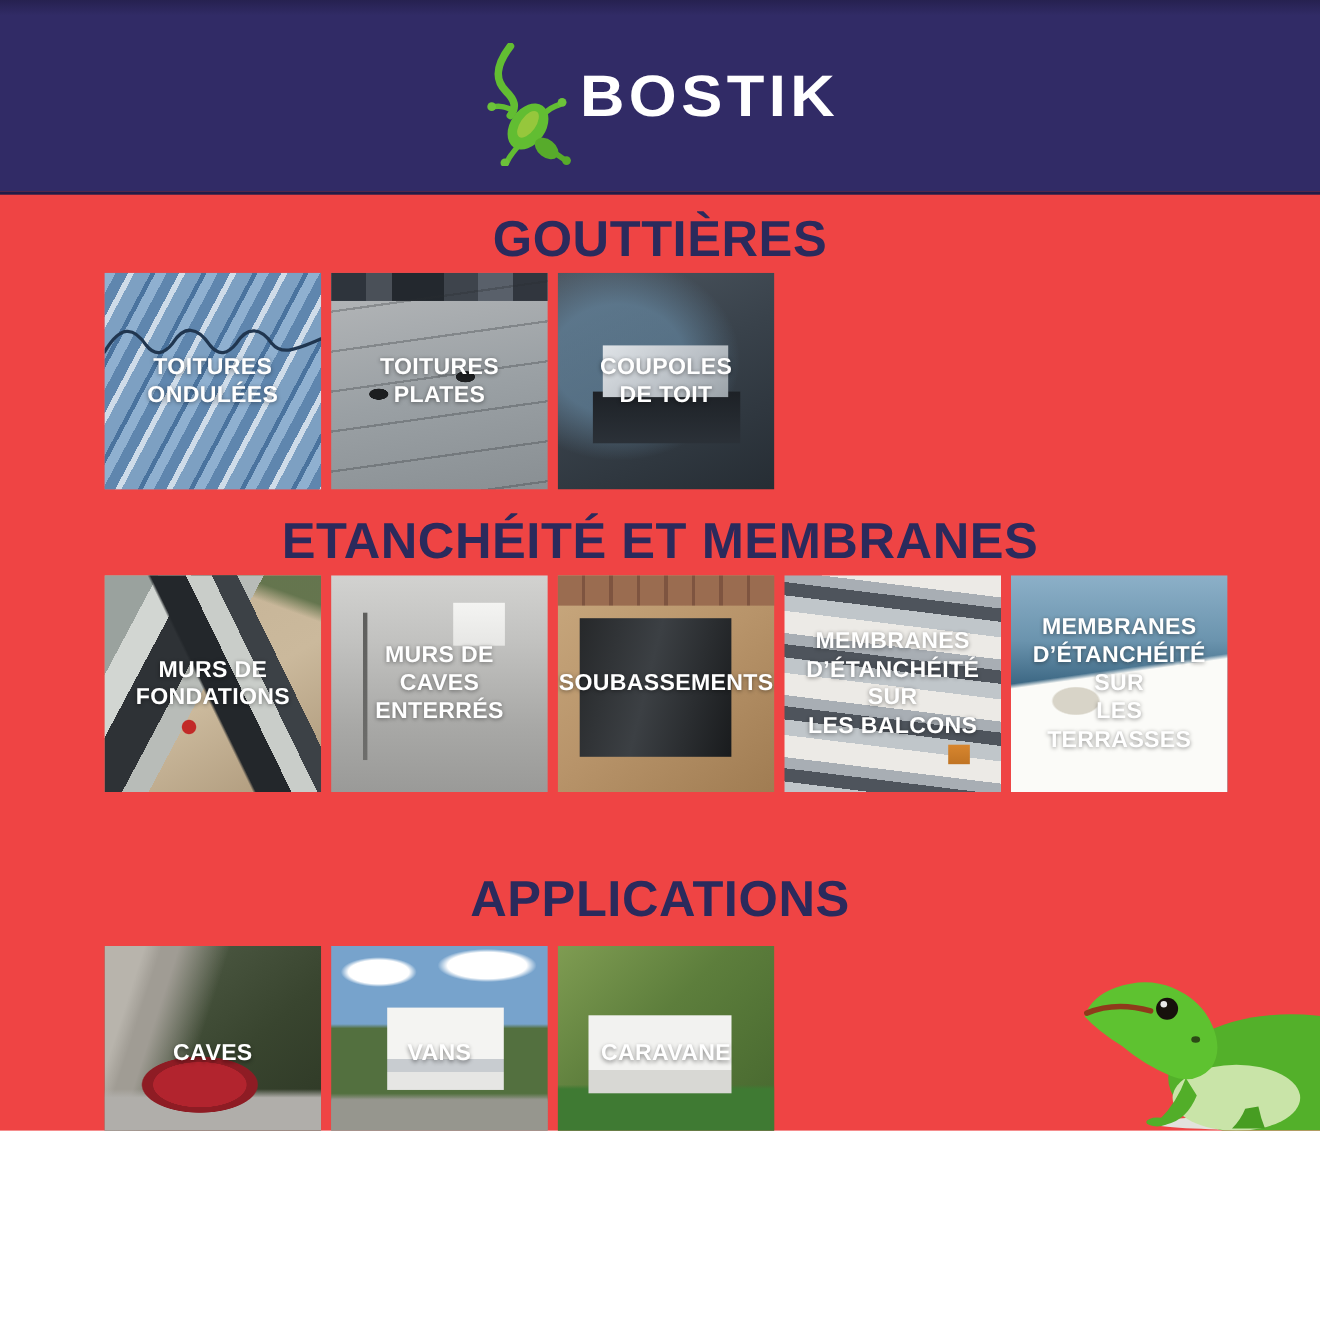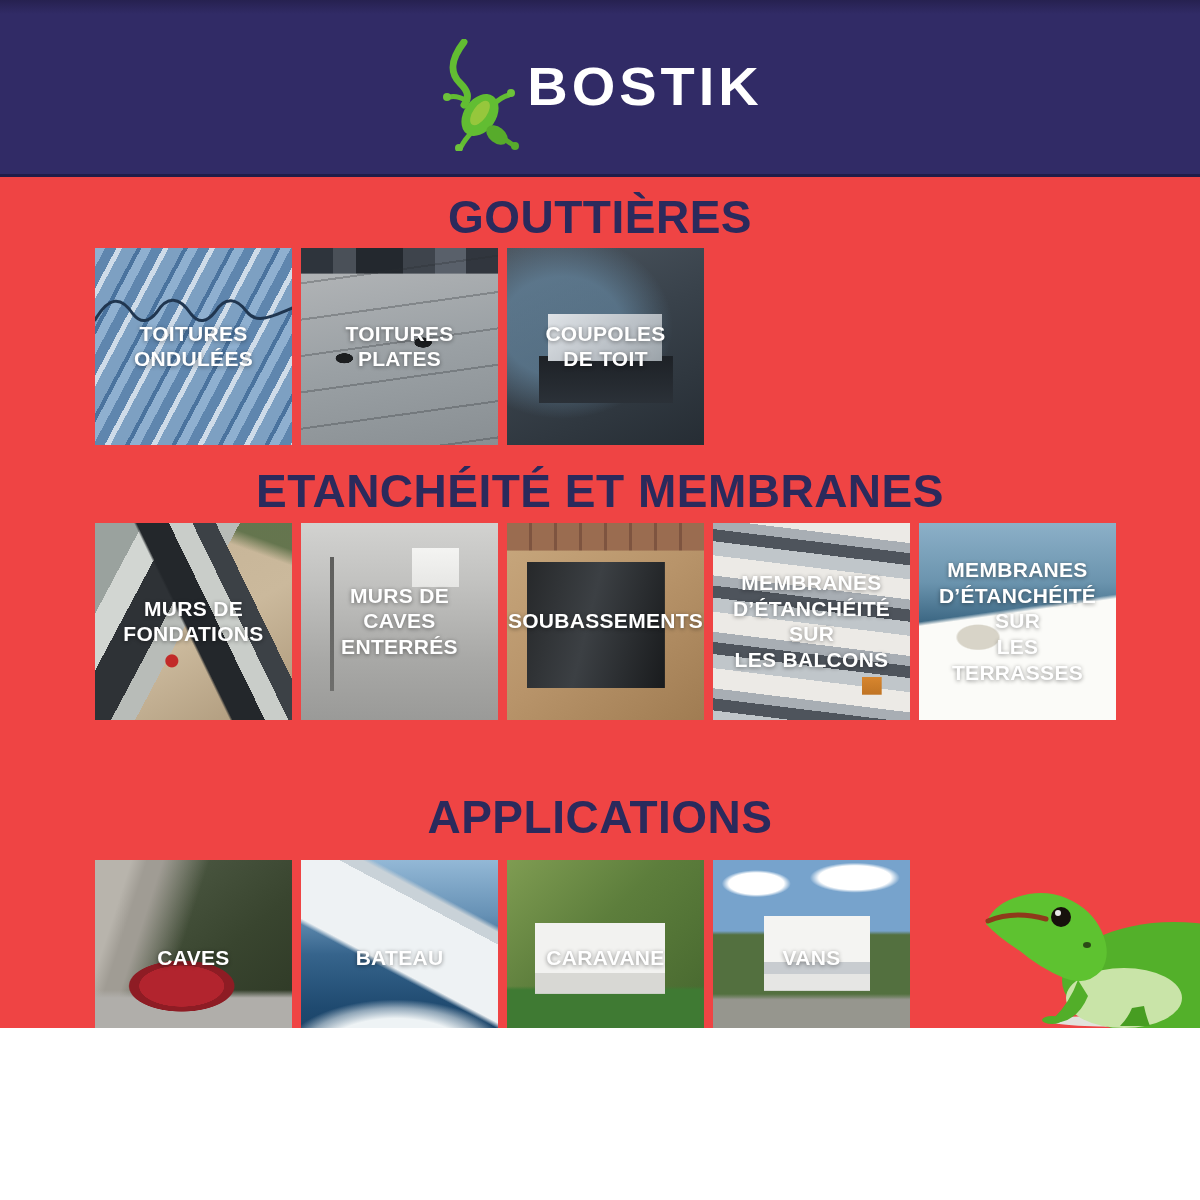--- a/index.html
+++ b/index.html
@@ -217,30 +217,26 @@
   </div>
 
   <div class="section sec-applications">
     <h2 class="section-title">APPLICATIONS</h2>
     <div class="row">
       <div class="tile">
         <div class="photo ph-auto"></div>
         <span class="tile-label">CAVES</span>
       </div>
       <div class="tile">
-        <div class="photo ph-boat"></div>
-        <span class="tile-label">BATEAU</span>
+        <div class="photo ph-van"></div>
+        <span class="tile-label">VANS</span>
       </div>
       <div class="tile">
         <div class="photo ph-caravan"></div>
         <span class="tile-label">CARAVANE</span>
-      </div>
-      <div class="tile">
-        <div class="photo ph-van"></div>
-        <span class="tile-label">VANS</span>
       </div>
     </div>
   </div>
 
   <div class="mascot">
     <svg width="218" height="158" viewBox="0 0 218 158">
       <ellipse cx="150" cy="151" rx="85" ry="6" fill="#e2e2dc"></ellipse>
       <ellipse cx="192" cy="110" rx="112" ry="58" fill="#53b02a"></ellipse>
       <ellipse cx="142" cy="128" rx="58" ry="30" fill="#c9e4a8"></ellipse>
       <path d="M150 138 Q146 148 138 156 L168 156 Q164 146 162 136 Z" fill="#479d22"></path>

